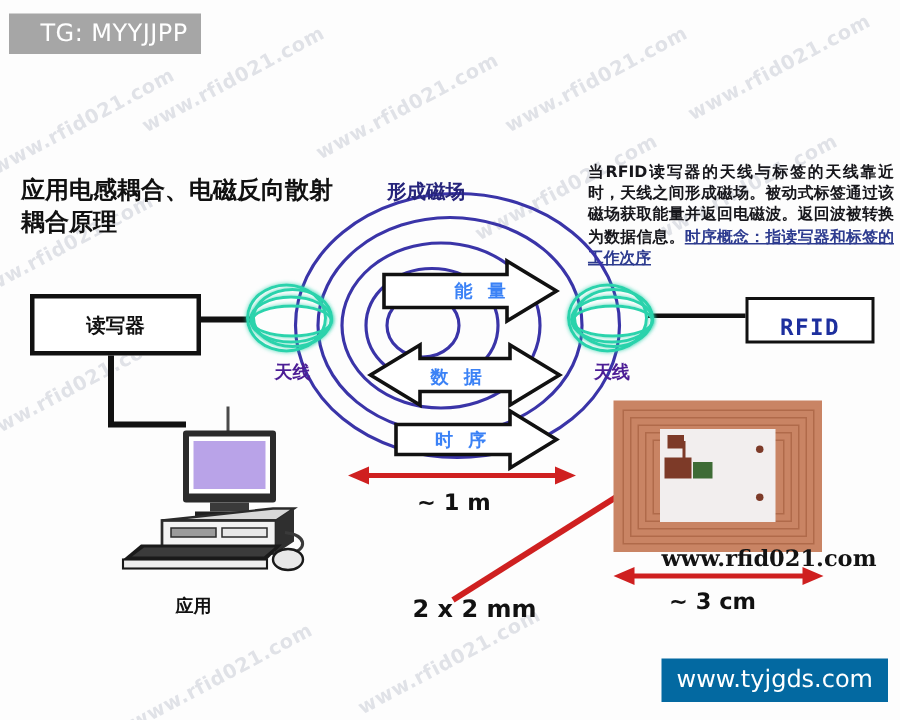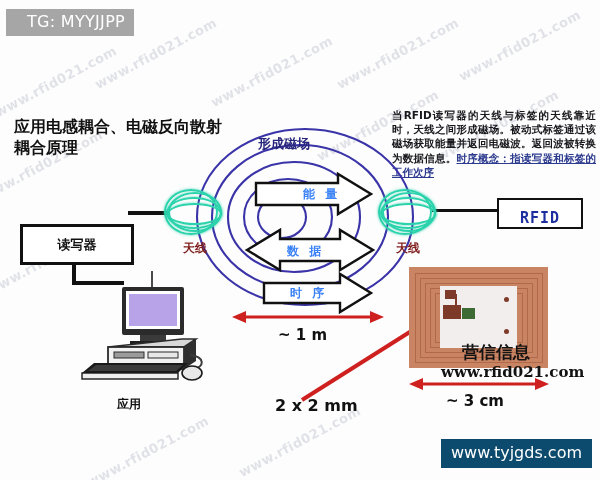--- a/index.html
+++ b/index.html
@@ -31,21 +31,21 @@
     background:#a6a6a6;color:#ffffff;
     font-size:16px;line-height:22px;
     padding:2px 9px 3px 21px;
     font-family:"DejaVu Sans","Liberation Sans",sans-serif;
     letter-spacing:.3px;
   }
 
   
   .tyj-badge{
     position:absolute;right:8px;bottom:12px;
-    background:#0c4a6e;color:#ffffff;
+    background:#0369a1;color:#ffffff;
     font-size:16px;line-height:22px;
     padding:3px 10px 4px 10px;
     font-family:"DejaVu Sans","Liberation Sans",sans-serif;
   }
 
   
   .main-title{
     position:absolute;left:42px;top:57px;
     font-family:"DejaVu Serif","Liberation Serif",serif;
     font-weight:bold;
@@ -71,21 +71,21 @@
     color:#17171c;text-align:justify;
   }
   .explain .hl{color:#2d3b8f;text-decoration:underline;}
 
   
   .reader-box{
     position:absolute;left:20px;top:196px;width:108px;height:35px;
     border:3px solid #111;background:#ffffff;
     display:flex;align-items:center;justify-content:center;
     font-family:"DejaVu Serif","Liberation Serif",serif;
-    font-weight:bold;font-size:13px;color:#111;margin-top:28px;
+    font-weight:bold;font-size:13px;color:#111;
   }
   .rfid-box{
     position:absolute;left:497px;top:198px;width:82px;height:27px;
     border:2.5px solid #111;background:#ffffff;
     display:flex;align-items:flex-end;justify-content:center;
     font-family:"DejaVu Sans Mono","Liberation Mono",monospace;
     font-weight:bold;font-size:15px;color:#1d2f9e;letter-spacing:1px;
   }
 
   
@@ -93,32 +93,31 @@
 
   
   .coil{position:absolute;}
   .coil .ring{
     position:absolute;border:2px solid #2bd3ac;border-radius:50%;
     box-shadow:0 0 3px rgba(43,211,172,.75);
   }
   .ant-label{
     position:absolute;
     font-family:"DejaVu Serif","Liberation Serif",serif;
-    font-weight:bold;font-size:12px;color:#7f1d1d;
+    font-weight:bold;font-size:12px;color:#4c1d95;
   }
 
   
   .arcs{position:absolute;left:178px;top:125px;}
 
   .field-title{
     position:absolute;left:258px;top:119px;
     font-family:"DejaVu Serif","Liberation Serif",serif;
     font-weight:bold;font-size:13px;color:#26247b;
     white-space:nowrap;
-    margin-top:16px;
   }
 
   
   .blockarrow{position:absolute;}
   .ba-label{
     position:absolute;
     font-family:"DejaVu Serif","Liberation Serif",serif;
     font-weight:bold;font-size:12px;color:#3b82f6;white-space:nowrap;
     letter-spacing:3px;
   }
@@ -300,21 +299,20 @@
     <div class="tag-spiral" style="left:26px;top:26px;width:86px;height:48px;"></div>
     <div class="tag-inner-white"></div>
     <div class="tag-chip" style="left:36px;top:23px;width:11px;height:9px;"></div>
     <div class="tag-chip" style="left:34px;top:38px;width:18px;height:14px;"></div>
     <div class="tag-chip-green" style="left:53px;top:41px;width:13px;height:11px;"></div>
     <div class="tag-chip" style="left:46px;top:27px;width:2px;height:14px;"></div>
     <div class="tag-chip" style="left:95px;top:30px;width:5px;height:5px;border-radius:50%;"></div>
     <div class="tag-chip" style="left:95px;top:62px;width:5px;height:5px;border-radius:50%;"></div>
   </div>
 
-  <div class="tag-brand">营信信息</div>
   <div class="tag-url">www.rfid021.com</div>
 
   <svg style="position:absolute;left:409px;top:377px;" width="140" height="14" viewBox="0 0 140 14">
     <line x1="12" y1="7" x2="128" y2="7" stroke="#cf2020" stroke-width="3.2"></line>
     <polygon points="0,7 14,1 14,13" fill="#cf2020"></polygon>
     <polygon points="140,7 126,1 126,13" fill="#cf2020"></polygon>
   </svg>
   <div class="measure-label" style="left:446px;top:392px;">~ 3 cm</div>
 
 </div>

